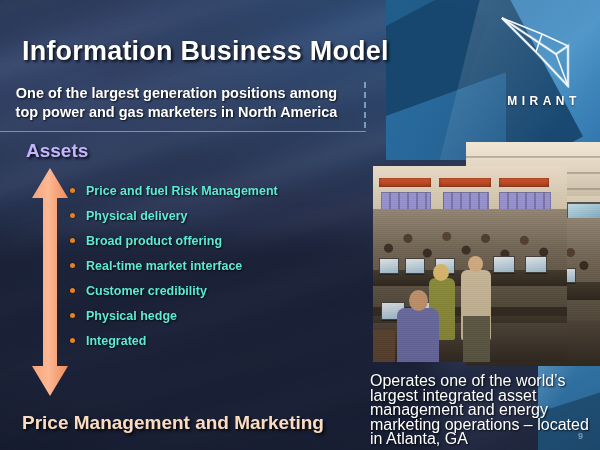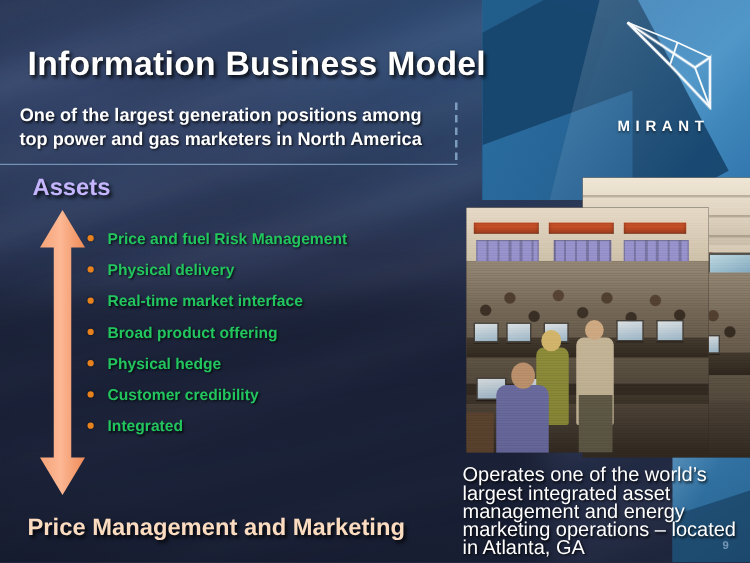--- a/index.html
+++ b/index.html
@@ -90,20 +90,21 @@
     position:absolute;right:-40px;top:-60px;width:180px;height:300px;
     background:linear-gradient(115deg, rgba(255,255,255,.18), rgba(255,255,255,0) 60%);
     transform:rotate(14deg);
   }
 
   
   .logo-wrap{position:absolute;left:498px;top:16px;width:96px;height:96px;}
   .logo-mark{position:absolute;left:0;top:0;width:88px;height:72px;}
   .logo-text{
     position:absolute;left:-4px;top:78px;width:100px;
+    text-align:center;
     color:#ffffff;
     font-size:12px;
     font-weight:bold;
     letter-spacing:4.5px;
     text-shadow:0 1px 2px rgba(0,0,0,.45);
   }
 
   
   .title{
     position:absolute;left:22px;top:36px;
@@ -152,21 +153,21 @@
     height:25px;
   }
   .bullet-dot{
     width:5px;height:5px;border-radius:50%;
     background:#e8821e;
     margin-right:11px;
     flex:0 0 auto;
     box-shadow:0 0 2px rgba(0,0,0,.6);
   }
   .bullet-text{
-    color:#22c55e;
+    color:#5eead4;
     font-size:12.5px;
     font-weight:bold;
     text-shadow:1px 1px 2px rgba(0,0,0,.85);
     white-space:nowrap;
   }
 
   
   .rm-label{
     position:absolute;left:22px;top:412px;
     color:#fbdcc0;
@@ -355,33 +356,33 @@
     <div class="bullet-row">
       <span class="bullet-dot"></span>
       <span class="bullet-text">Price and fuel Risk Management</span>
     </div>
     <div class="bullet-row">
       <span class="bullet-dot"></span>
       <span class="bullet-text">Physical delivery</span>
     </div>
     <div class="bullet-row">
       <span class="bullet-dot"></span>
+      <span class="bullet-text">Broad product offering</span>
+    </div>
+    <div class="bullet-row">
+      <span class="bullet-dot"></span>
       <span class="bullet-text">Real-time market interface</span>
     </div>
     <div class="bullet-row">
       <span class="bullet-dot"></span>
-      <span class="bullet-text">Broad product offering</span>
+      <span class="bullet-text">Customer credibility</span>
     </div>
     <div class="bullet-row">
       <span class="bullet-dot"></span>
       <span class="bullet-text">Physical hedge</span>
-    </div>
-    <div class="bullet-row">
-      <span class="bullet-dot"></span>
-      <span class="bullet-text">Customer credibility</span>
     </div>
     <div class="bullet-row">
       <span class="bullet-dot"></span>
       <span class="bullet-text">Integrated</span>
     </div>
   </div>
 
   <div class="rm-label">Price Management and Marketing</div>
 
   <div class="blue-panel-br">

